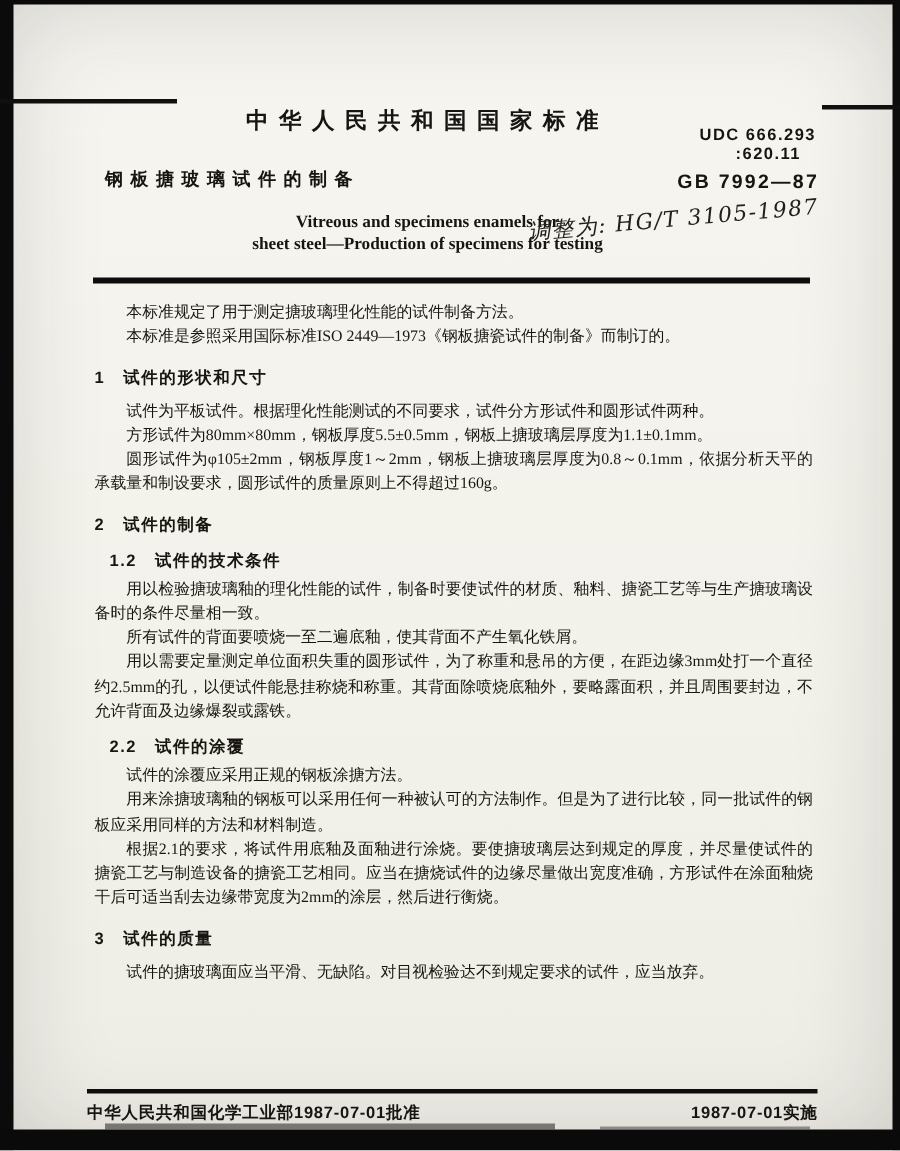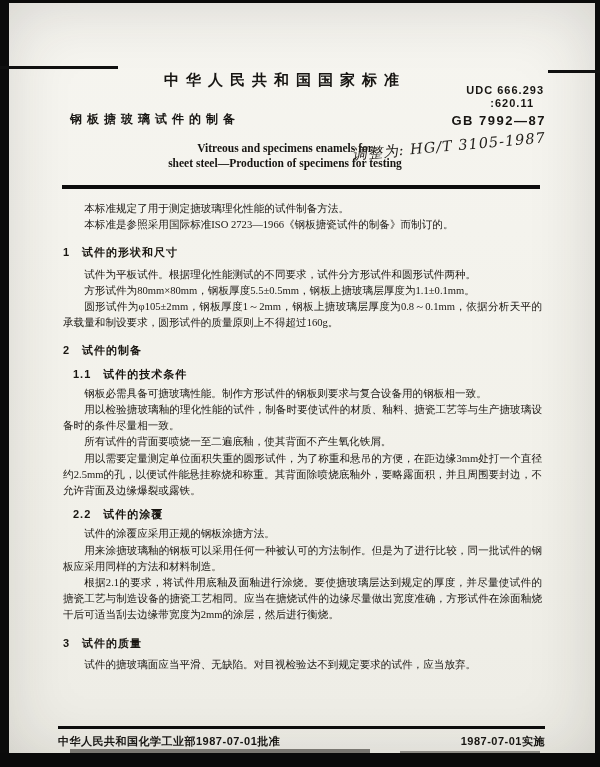--- a/index.html
+++ b/index.html
@@ -115,30 +115,29 @@
     <div>Vitreous and specimens enamels for</div>
     <div>sheet steel—Production of specimens for testing</div>
   </div>
 
   <div class="handwritten">调整为: HG/T 3105-1987</div>
 
   <div class="thick-rule"></div>
 
   <div class="body-area">
     <p class="p">本标准规定了用于测定搪玻璃理化性能的试件制备方法。</p>
-    <p class="p">本标准是参照采用国际标准ISO 2723—1966《钢板搪瓷试件的制备》而制订的。</p>
+    <p class="p">本标准是参照采用国际标准ISO 2449—1973《钢板搪瓷试件的制备》而制订的。</p>
 
     <div class="h">1　试件的形状和尺寸</div>
     <p class="p">试件为平板试件。根据理化性能测试的不同要求，试件分方形试件和圆形试件两种。</p>
     <p class="p">方形试件为80mm×80mm，钢板厚度5.5±0.5mm，钢板上搪玻璃层厚度为1.1±0.1mm。</p>
     <p class="p">圆形试件为φ105±2mm，钢板厚度1～2mm，钢板上搪玻璃层厚度为0.8～0.1mm，依据分析天平的承载量和制设要求，圆形试件的质量原则上不得超过160g。</p>
 
     <div class="h">2　试件的制备</div>
-    <div class="h sub">1.1　试件的技术条件</div>
-    <p class="p">钢板必需具备可搪玻璃性能。制作方形试件的钢板则要求与复合设备用的钢板相一致。</p>
+    <div class="h sub">1.2　试件的技术条件</div>
     <p class="p">用以检验搪玻璃釉的理化性能的试件，制备时要使试件的材质、釉料、搪瓷工艺等与生产搪玻璃设备时的条件尽量相一致。</p>
     <p class="p">所有试件的背面要喷烧一至二遍底釉，使其背面不产生氧化铁屑。</p>
     <p class="p">用以需要定量测定单位面积失重的圆形试件，为了称重和悬吊的方便，在距边缘3mm处打一个直径约2.5mm的孔，以便试件能悬挂称烧和称重。其背面除喷烧底釉外，要略露面积，并且周围要封边，不允许背面及边缘爆裂或露铁。</p>
 
     <div class="h sub">2.2　试件的涂覆</div>
     <p class="p">试件的涂覆应采用正规的钢板涂搪方法。</p>
     <p class="p">用来涂搪玻璃釉的钢板可以采用任何一种被认可的方法制作。但是为了进行比较，同一批试件的钢板应采用同样的方法和材料制造。</p>
     <p class="p">根据2.1的要求，将试件用底釉及面釉进行涂烧。要使搪玻璃层达到规定的厚度，并尽量使试件的搪瓷工艺与制造设备的搪瓷工艺相同。应当在搪烧试件的边缘尽量做出宽度准确，方形试件在涂面釉烧干后可适当刮去边缘带宽度为2mm的涂层，然后进行衡烧。</p>
 
     <div class="h">3　试件的质量</div>

